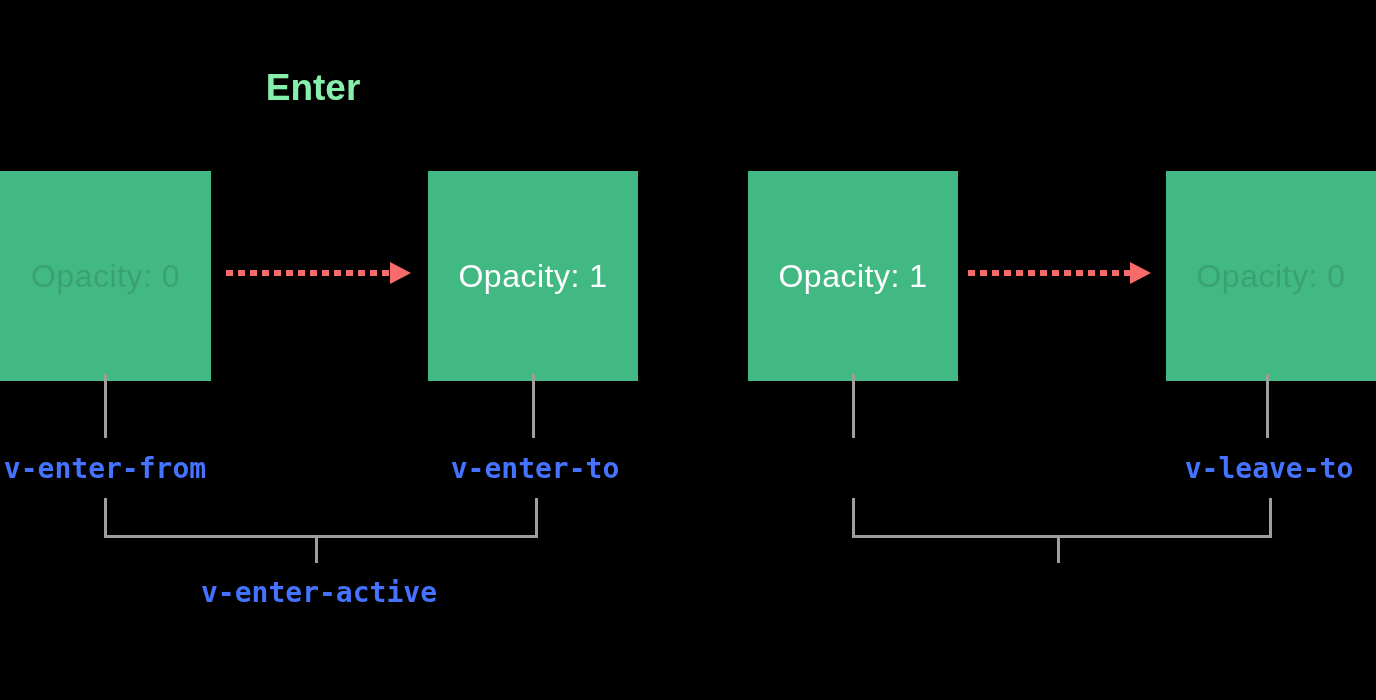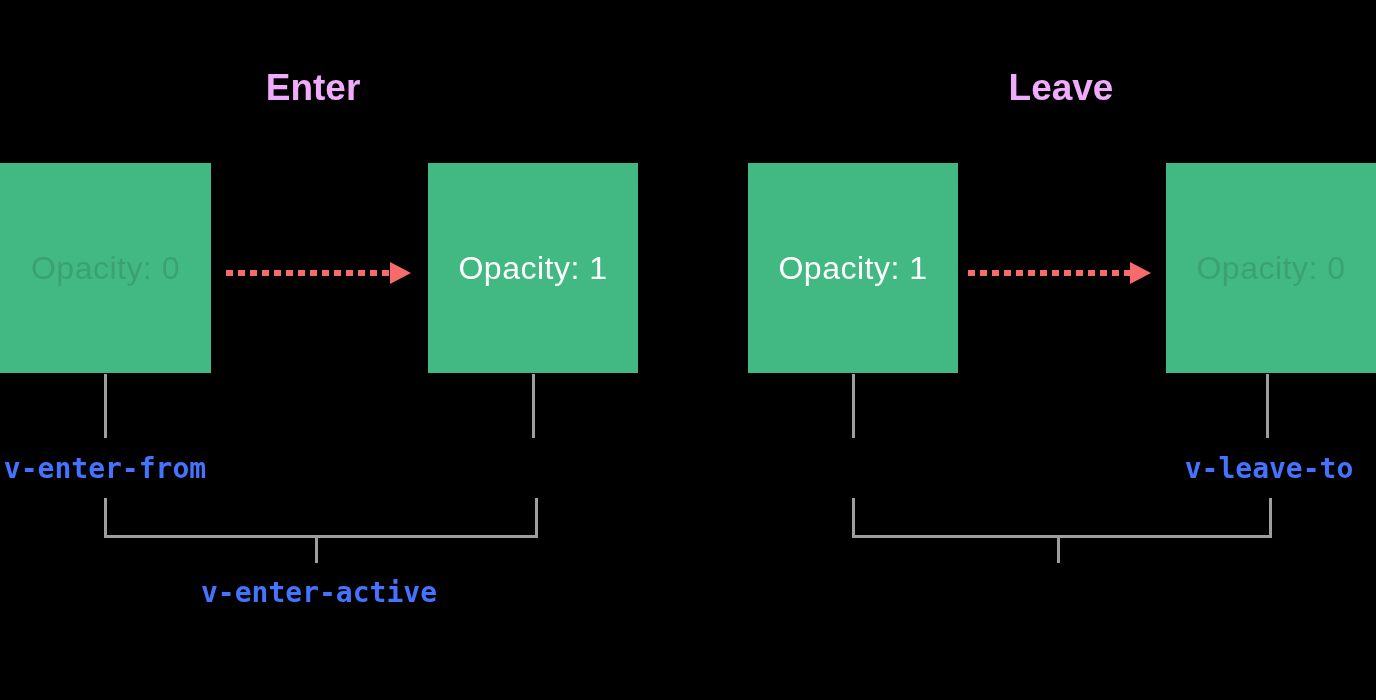--- a/index.html
+++ b/index.html
@@ -17,29 +17,29 @@
   }
   .abs { position: absolute; }
 
   
   .heading {
     width: 300px;
     top: 66px;
     line-height: 44px;
     font-size: 37px;
     font-weight: 700;
-    color: #f0abfc;
+    color: #86efac;
     text-align: center;
   }
   #title-enter { left: 163px; }
   #title-leave { left: 911px; }
 
   
   .box {
-    top: 163px;
+    top: 171px;
     width: 210px;
     height: 210px;
     background: #42b883;
     display: flex;
     align-items: center;
     justify-content: center;
   }
   .box .box-label {
     font-size: 32px;
     font-weight: 400;
@@ -115,21 +115,20 @@
   .active-label { top: 576px; }
   #label-enter-active { left: 119px; }
   #label-leave-active { left: 855px; }
 </style>
 </head>
 <body>
 
 <div class="canvas">
 
   <div id="title-enter" class="abs heading">Enter</div>
-  <div id="title-leave" class="abs heading">Leave</div>
 
   <div id="sq1" class="abs box">
     <span class="box-label faint">Opacity: 0</span>
   </div>
   <div id="sq2" class="abs box">
     <span class="box-label">Opacity: 1</span>
   </div>
 
   <div id="sq3" class="abs box">
     <span class="box-label">Opacity: 1</span>
@@ -142,20 +141,21 @@
   <div id="arrow1-head" class="abs arrow-head"></div>
   <div id="arrow2-dashes" class="abs arrow-dashes"></div>
   <div id="arrow2-head" class="abs arrow-head"></div>
 
   <div id="drop1" class="abs vline drop"></div>
   <div id="drop2" class="abs vline drop"></div>
   <div id="drop3" class="abs vline drop"></div>
   <div id="drop4" class="abs vline drop"></div>
 
   <div id="label-enter-from" class="abs mono-label state-label">v-enter-from</div>
+  <div id="label-enter-to" class="abs mono-label state-label">v-enter-to</div>
   <div id="label-leave-to" class="abs mono-label state-label">v-leave-to</div>
 
   <div id="bracket-enter" class="abs bracket"></div>
   <div id="stem-enter" class="abs vline stem"></div>
   <div id="bracket-leave" class="abs bracket"></div>
   <div id="stem-leave" class="abs vline stem"></div>
 
   <div id="label-enter-active" class="abs mono-label active-label">v-enter-active</div>
 
 </div>

